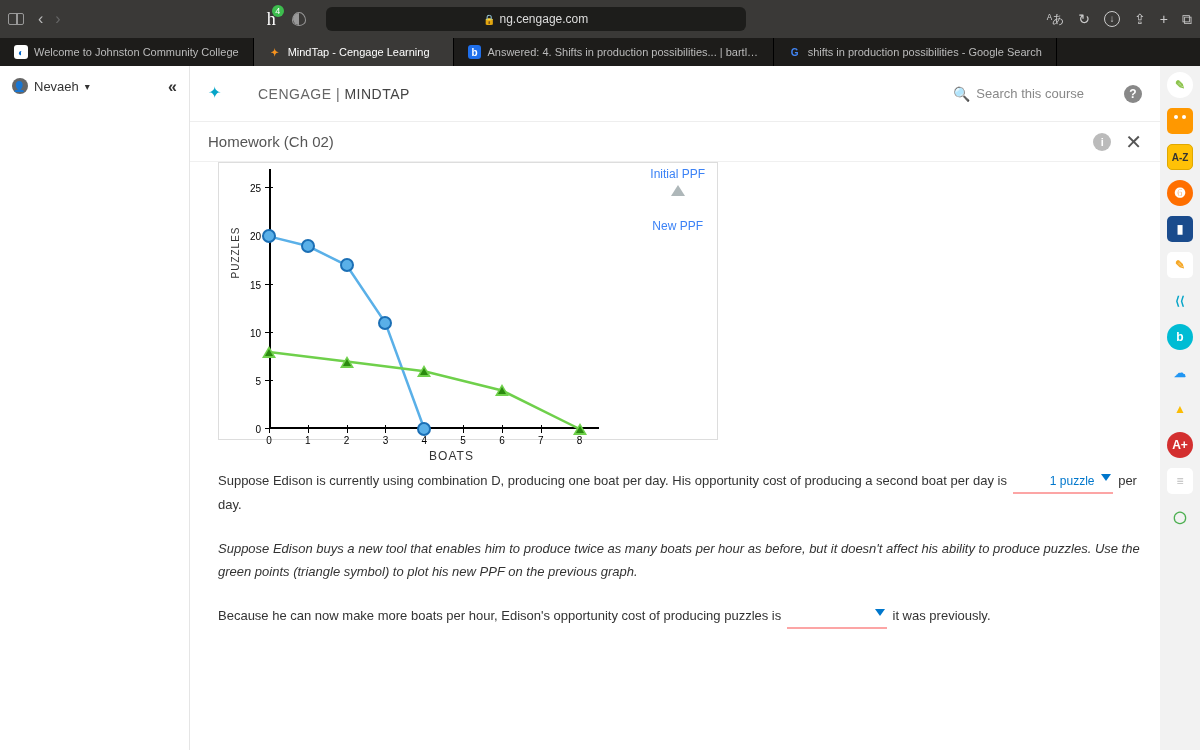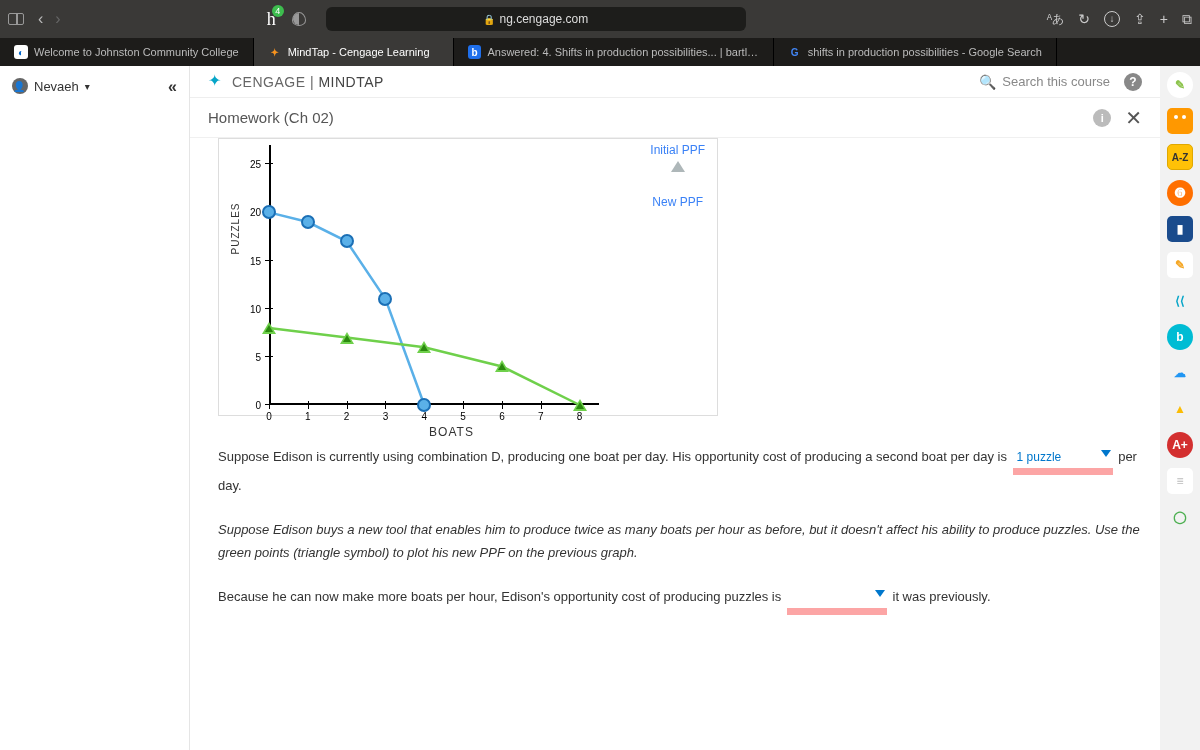--- a/index.html
+++ b/index.html
@@ -30,21 +30,21 @@
 
 
 .app { display:flex; height: calc(750px - 66px); }
 .left-panel { width:190px; background:#fff; border-right:1px solid #e5e5e5; padding:12px; display:flex; align-items:flex-start; }
 .left-panel .user { display:flex; align-items:center; gap:6px; font-size:13px; color:#333; font-weight:500; }
 .left-panel .user .av { width:16px;height:16px;border-radius:50%;background:#666;display:flex;align-items:center;justify-content:center;color:#fff;font-size:10px;}
 .left-panel .collapse { margin-left:auto; font-size:16px; color:#333; font-weight:bold; }
 
 .content-wrap { flex:1; background:#f7f7f7; display:flex; }
 .content { flex:1; background:#fff; margin:0; display:flex; flex-direction:column; }
-.brand-row { height:32px; display:flex; align-items:center; padding:0 18px; border-bottom:1px solid #eee; }
+.brand-row { height:56px; display:flex; align-items:center; padding:0 18px; border-bottom:1px solid #eee;gap:26px; }
 .brand-logo { width:18px; height:18px; position:relative; margin-right:6px; }
 .brand-logo::before{content:"✦";color:#06a5c8;font-size:16px;position:absolute;top:-2px;}
 .brand-text { font-size:14px; color:#666; letter-spacing:0.5px; }
 .brand-text b { color:#444; font-weight:500; }
 .brand-row .search { margin-left:auto; display:flex; align-items:center; gap:6px; color:#888; font-size:13px; }
 .brand-row .search .mag { color:#d9534f; font-size:14px; }
 .brand-row .help { margin-left:14px; width:18px;height:18px;border-radius:50%;background:#888;color:#fff;display:flex;align-items:center;justify-content:center;font-size:12px;font-weight:bold;}
 
 .hw-row { height:40px; display:flex; align-items:center; padding:0 18px; color:#555; font-size:15px; border-bottom:1px solid #f0f0f0;}
 .hw-row .info { margin-left:auto; width:18px; height:18px; border-radius:50%; background:#bbb; color:#fff; display:flex; align-items:center; justify-content:center; font-size:11px; font-weight:bold; margin-right:14px;}
@@ -68,21 +68,21 @@
 .pt-tri { width:0; height:0; border-left:7px solid transparent; border-right:7px solid transparent; border-bottom:12px solid #6fd04b; position:absolute; transform:translate(-50%,50%); }
 .pt-tri::after{content:"";position:absolute;left:-4px;top:3px;border-left:4px solid transparent;border-right:4px solid transparent;border-bottom:7px solid #2b8a0f;}
 
 .legend { position:absolute; top:4px; right:12px; font-size:12px; color:#3b82f6; }
 .legend .item { margin-bottom:20px; text-align:center; }
 .legend .sym { display:inline-block; margin-top:4px; }
 .legend .tri-sym { width:0;height:0;border-left:7px solid transparent;border-right:7px solid transparent;border-bottom:11px solid #aeb7b9; margin:0 auto;}
 
 
 .q { margin: 22px 0; line-height:1.7; color:#333; }
-.dropdown { display:inline-block; min-width:100px; border-bottom:7px solid #fca5a5; color:#0077cc; padding:0 18px 1px 4px; position:relative; font-size:12px; margin:0 2px; }
+.dropdown { display:inline-block; min-width:100px; border-bottom:2px solid #fca5a5; color:#0077cc; padding:0 18px 1px 4px; position:relative; font-size:12px; margin:0 2px;text-align:right; }
 .dropdown.empty { min-width:100px; }
 .dropdown .caret { position:absolute; right:2px; top:3px; width:0;height:0;border-left:5px solid transparent;border-right:5px solid transparent;border-top:7px solid #0077cc; }
 
 
 .right-rail { width:40px; background:#f2f2f2; display:flex; flex-direction:column; align-items:center; padding-top:6px; gap:10px; }
 .rail-item { width:26px; height:26px; border-radius:5px; display:flex; align-items:center; justify-content:center; font-size:12px; font-weight:bold; color:#fff; }
 </style>
 </head>
 <body>
 

